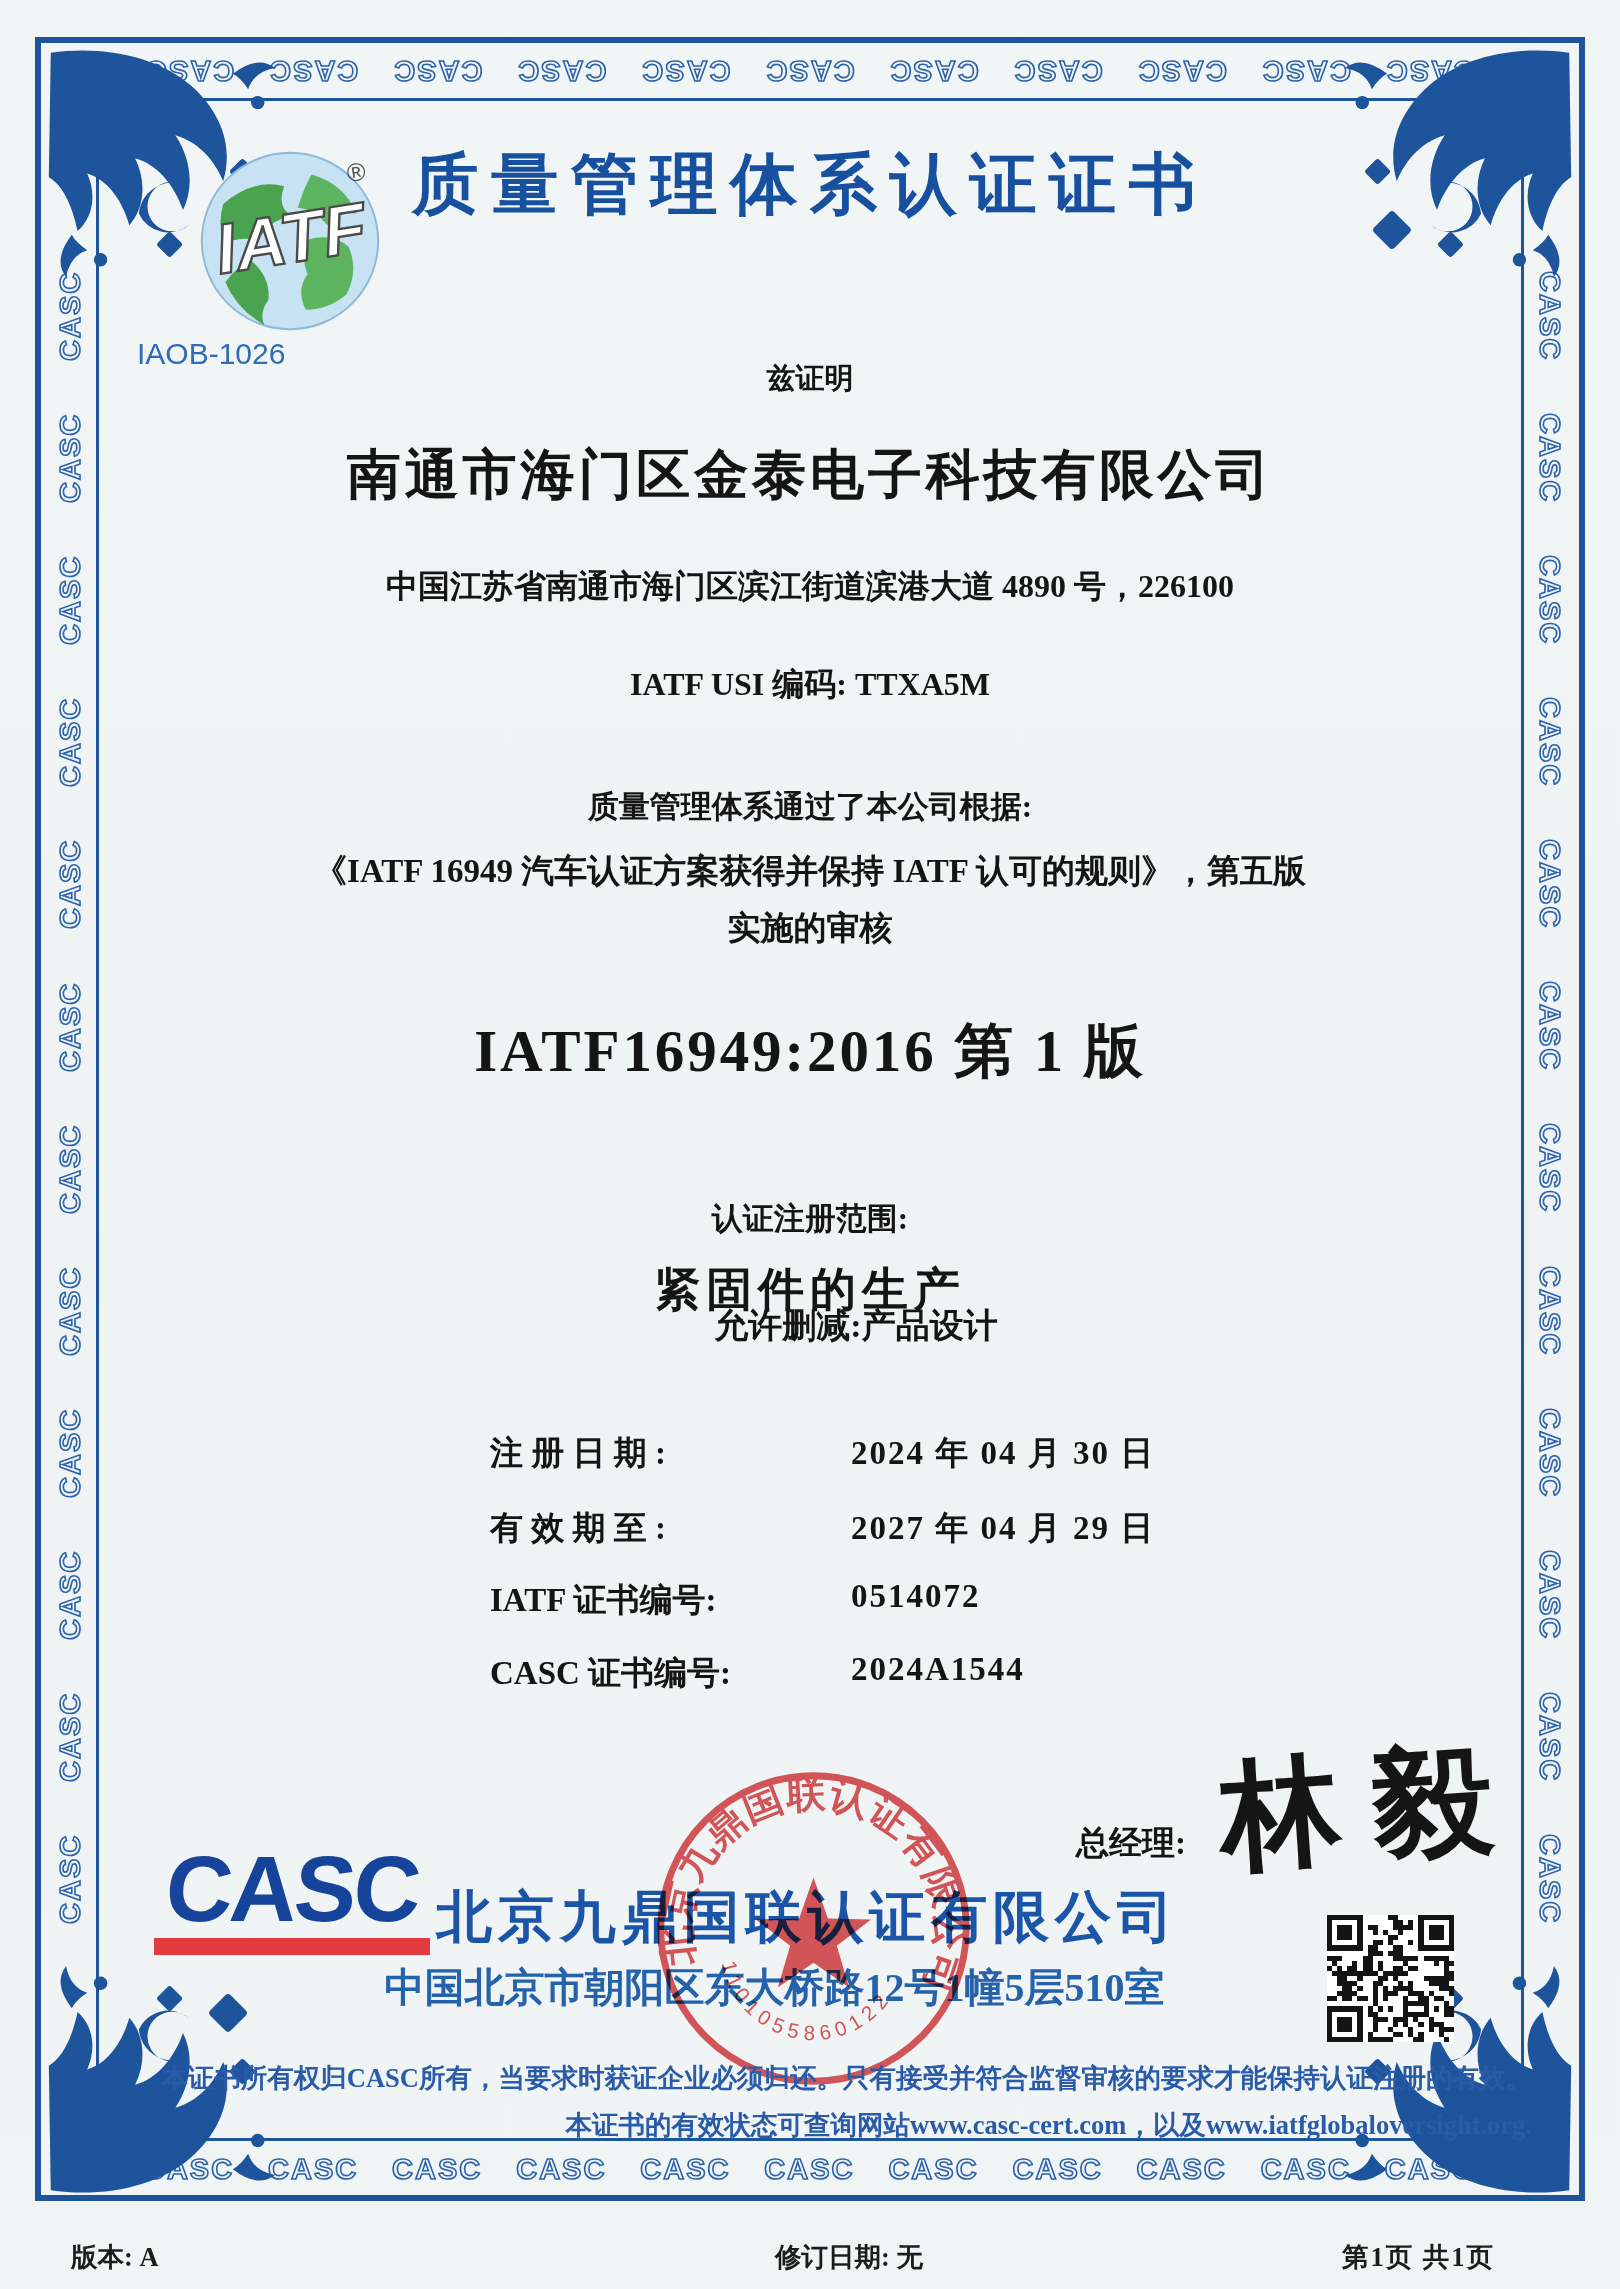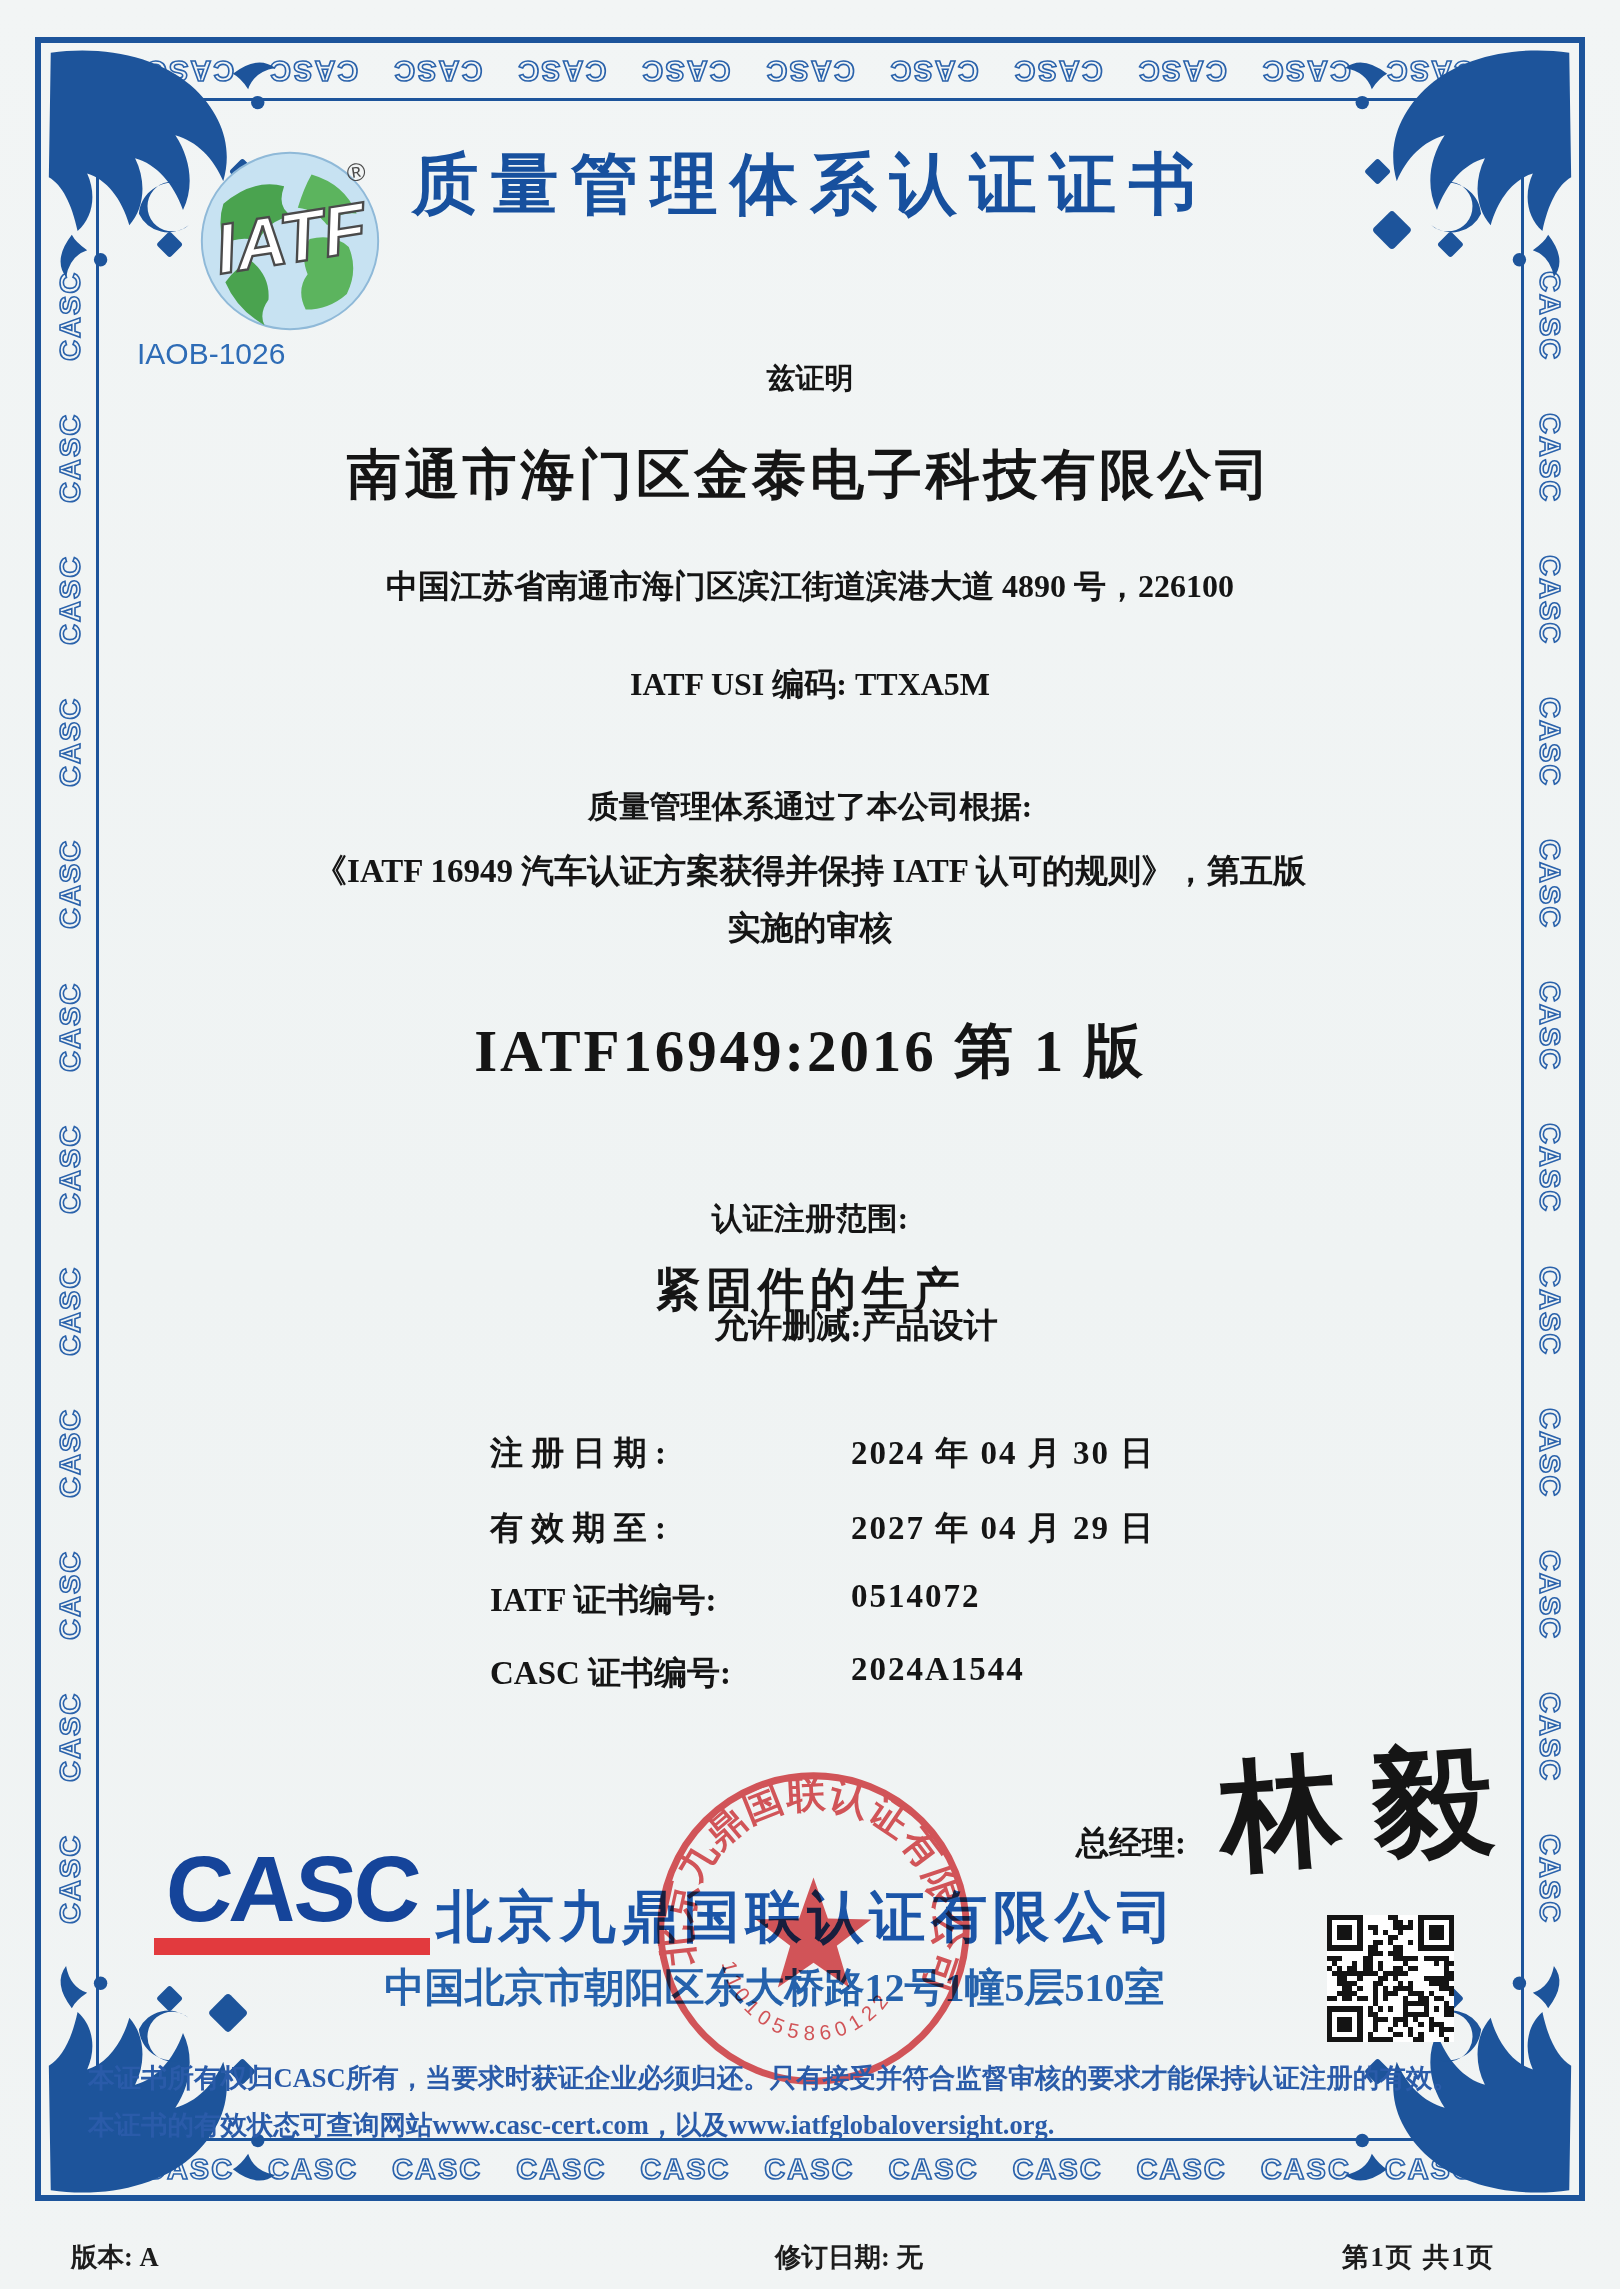--- a/index.html
+++ b/index.html
@@ -49,21 +49,21 @@
   .flabel{left:490px;width:353px;}
   .fvalue{left:851px;width:549px;letter-spacing:2px;}
 
   
   .casclogo{left:145px;top:1843px;width:294px;text-align:center;}
   .casclogo .word{font-family:"Liberation Sans","DejaVu Sans",sans-serif;font-size:93px;font-weight:900;
         letter-spacing:-2.9px;color:#15449a;transform:skewX(-4deg);display:inline-block;line-height:1;}
   .redbar{width:276px;height:16.7px;background:#e23a3e;margin:2px auto 0 auto;}
   .issuer-name{left:436px;top:1880px;width:706px;font-size:56px;font-weight:700;color:#1b55a8;letter-spacing:5.9px;white-space:nowrap;}
   .issuer-addr{left:314px;top:1960px;width:921px;text-align:center;font-size:40px;color:#2562ac;white-space:nowrap;font-weight:bold;}
-  .fn{left:88px;width:1444px;text-align:left;color:#2a5ba9;font-size:26.5px;font-weight:600;}
+  .fn{left:88px;width:1444px;text-align:right;color:#2a5ba9;font-size:26.5px;font-weight:600;}
   .fn1{top:2060px;} .fn2{top:2107px;}
 
   .siglbl{left:1076px;top:1821px;font-size:33px;font-weight:700;}
   .signame{left:1220px;top:1727px;font-size:120px;font-weight:700;letter-spacing:33px;
         transform:rotate(-4deg);white-space:nowrap;}
 
   .stamp{left:647px;top:1762px;width:333px;height:333px;opacity:.84;mix-blend-mode:multiply;}
   .qr{left:1327px;top:1915px;width:127px;height:127px;}
 
   

